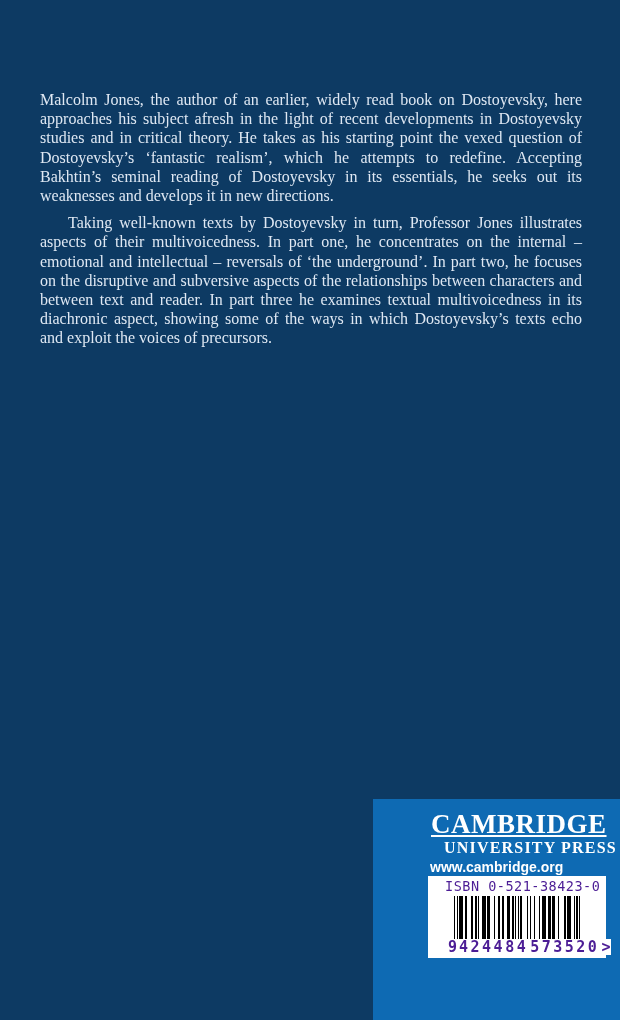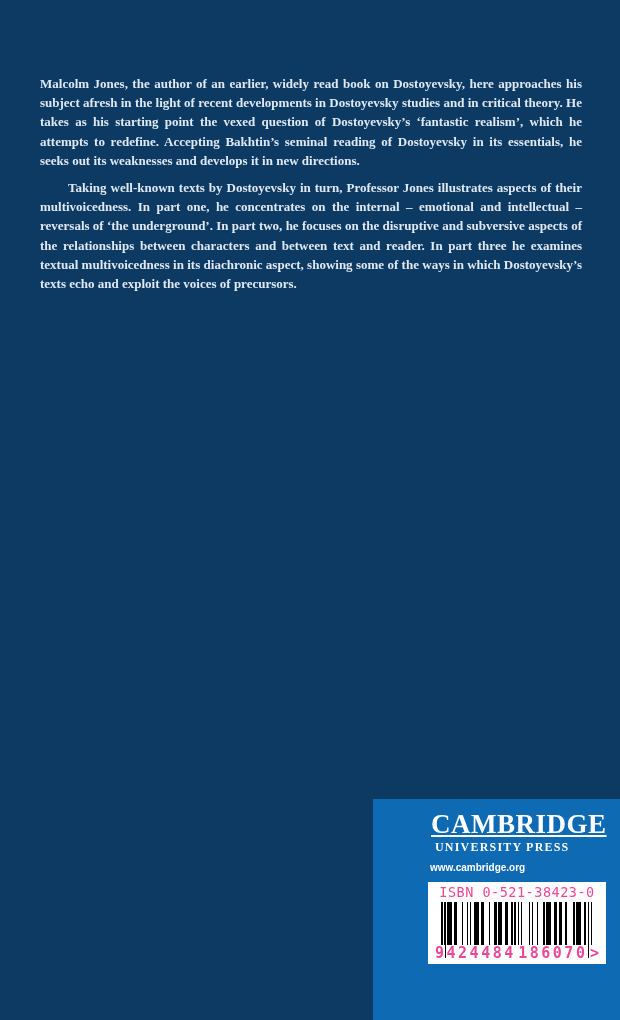--- a/index.html
+++ b/index.html
@@ -5,54 +5,53 @@
   html,body{margin:0;padding:0;}
   body{
     width:620px;height:1020px;
     background:var(--cover-bg,#0d3a63);
     position:relative;overflow:hidden;
     font-family:"Liberation Serif", serif;
   }
   .cover{position:absolute;inset:0;}
   
   .blurb{
-    position:absolute;left:40px;top:74px;width:542px;
+    position:absolute;left:40px;top:90px;width:542px;
     color:var(--text-color,#dfe8f3);
-    font-size:13px;line-height:19.2px;
+    font-size:16px;line-height:19.2px;
     text-align:justify;
-    font-weight:bold;
   }
   .blurb p{margin:0;}
   .blurb p.indent{text-indent:28px;margin-top:8px;}
   
   .publisher{
     position:absolute;left:373px;top:799px;right:0;bottom:0;
     background:var(--pub-bg,#0e6ab3);
     box-sizing:border-box;
     padding:11px 0 0 55px;
     color:#fff;
   }
   .cam{
     font-family:"Liberation Serif", serif;font-weight:bold;
     font-size:27px;line-height:28px;letter-spacing:0.5px;
     margin-left:3px;white-space:nowrap;text-decoration:underline;
   }
   .uni{
     font-family:"Liberation Serif", serif;font-weight:bold;
-    font-size:12px;line-height:19px;letter-spacing:1.2px;
-    margin-left:7px;white-space:nowrap;
+    font-size:16px;line-height:19px;letter-spacing:1.2px;
+    margin-left:16px;white-space:nowrap;
   }
   .web{
     font-family:"Liberation Sans", sans-serif;font-weight:bold;
-    font-size:10px;line-height:17px;margin:2px 0 0 2px;white-space:nowrap;
+    font-size:14px;line-height:17px;margin:2px 0 0 2px;white-space:nowrap;
   }
   
   .barcode-box{
-    width:178px;margin-top:6px;background:#fff;color:#ec4899;
-    box-sizing:border-box;padding:2px 4px 3px;
+    width:178px;background:#fff;color:#4c1d95;
+    box-sizing:border-box;padding:2px 17px 3px;
   }
   .isbn{
     font-family:"DejaVu Sans Mono", monospace;
     font-size:13.5px;line-height:17px;text-align:center;
     letter-spacing:0.5px;white-space:nowrap;
   }
   .bars{
     display:flex;align-items:flex-start;
     height:56px;margin:1px 9px 0 9px;
   }
@@ -178,19 +177,19 @@
           <i></i>
           <i class="on"></i>
           <i></i>
           <i class="on guard"></i>
           <i></i>
           <i class="on guard"></i>
         </div>
       <div class="digits">
         <span>9</span>
         <span class="grp">424484</span>
-        <span class="grp">186070</span>
+        <span class="grp">573520</span>
         <span>&gt;</span>
       </div>
     </div>
   </div>
 
 </div>
 
 </body></html>

